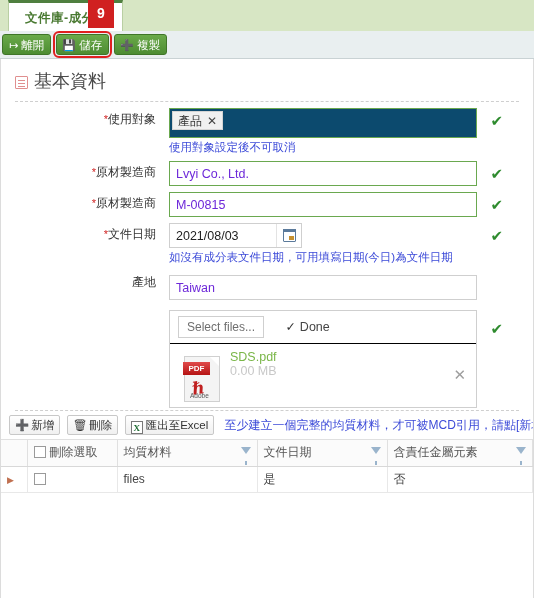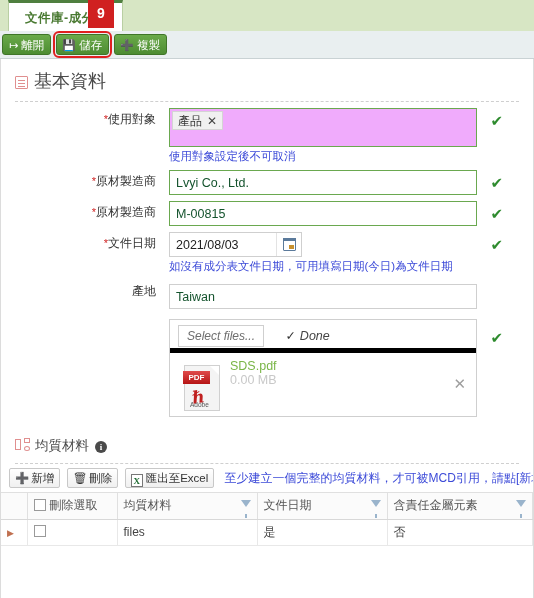--- a/index.html
+++ b/index.html
@@ -137,21 +137,21 @@
   .fctl { margin-left: 168px; margin-right: 56px; position: relative; }
 
   .inp {
     width: 100%;
     height: 25px;
     line-height: 23px;
     padding: 0 6px;
     border: 1px solid #6aa84f;
     background: #fff;
     font-size: 12.5px;
-    color: #14532d;
+    color: #6d28d9;
     font-family: "Liberation Sans", sans-serif;
   }
   .inp.plain { border: 1px solid #cfcfcf; }
   .tick {
     position: absolute;
     right: -26px; top: 4px;
     color: #2e8b2e;
     font-size: 15px;
     font-weight: bold;
   }
@@ -159,23 +159,23 @@
     margin-left: 168px;
     padding-top: 2px;
     color: #3c4ad8;
     font-size: 11.5px;
   }
 
   
   .tagbox {
     position: relative;
     width: 100%;
-    height: 39px;
+    height: 30px;
     border: 1px solid #6aa84f;
-    background: #f0abfc;
+    background: #0c4a6e;
     padding: 2px;
   }
   .tag {
     display: inline-block;
     height: 19px;
     line-height: 18px;
     padding: 0 5px;
     background: #f0f0f0;
     border: 1px solid #d4d4d4;
     font-size: 12px;
@@ -217,23 +217,22 @@
 
   
   .sdsbox {
     width: 100%;
     border: 1px solid #cfcfcf;
     background: #fff;
   }
   .sdshead {
     height: 33px;
     padding: 5px 8px;
-    border-bottom: 5px solid #000000;
-    position: relative;
-    font-style: italic;
+    border-bottom: 1px solid #000000;
+    position: relative;
   }
   .selfiles {
     display: inline-block;
     height: 22px; line-height: 21px;
     padding: 0 8px;
     border: 1px solid #cfcfcf;
     background: #fff;
     color: #6f6f6f;
     font-size: 12px;
     cursor: pointer;
@@ -388,21 +387,21 @@
     vertical-align: -2px;
     margin-right: 4px;
     cursor: pointer;
   }
   .expander {
     color: #c07050; font-size: 9px;
     cursor: pointer;
   }
   .linkcell { color: #5b86c7; cursor: pointer; }
   .col-exp { width: 26px; }
-  .col-del { width: 90px; font-family: Liberation Mono, monospace; }
+  .col-del { width: 90px; }
   .col-mat { width: 140px; }
   .col-st  { width: 130px; }
 </style>
 </head>
 <body>
 
 <div class="tabstrip">
   <div class="tab">
     <span>文件庫-成分表</span>
   </div>
@@ -492,23 +491,20 @@
           </div>
           <span class="fname">SDS.pdf</span>
           <span class="fsize">0.00 MB</span>
           <span class="frm">✕</span>
         </div>
       </div>
       <span class="tick" style="top:10px">✔</span>
     </div>
   </div>
 
-  <div class="sect2" style="margin-top:10px">
-    <span class="hicon"><i class="b1"></i><i class="b2"></i><i class="b3"></i></span><span>均質材料</span><span class="infoi">i</span>
-  </div>
   <div class="divider"></div>
 
   <div class="gridtools">
     <span class="gbtn"><span class="gi">➕</span><span>新增</span></span>
     <span class="gbtn"><span class="gi">🗑</span><span>刪除</span></span>
     <span class="gbtn"><span class="xlico">X</span><span>匯出至Excel</span></span>
     <span class="gnote">至少建立一個完整的均質材料，才可被MCD引用，請點[新增]建立。</span>
   </div>
 
   <div class="grid">

